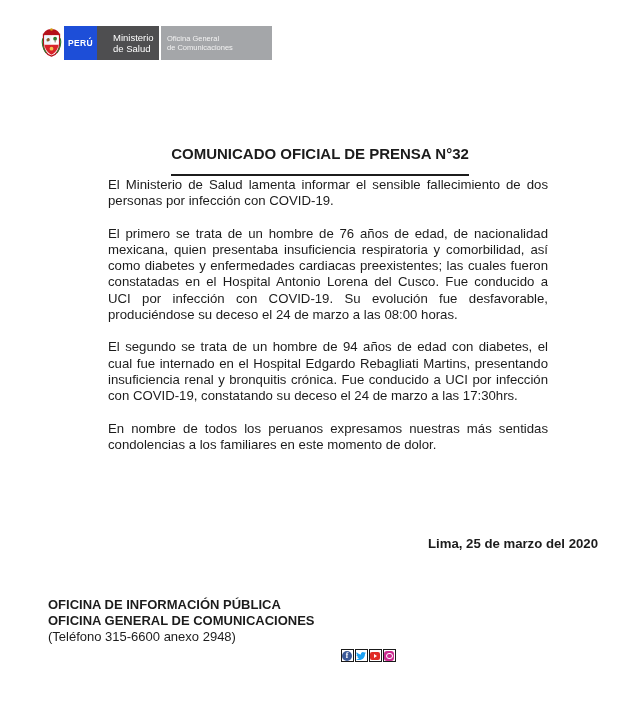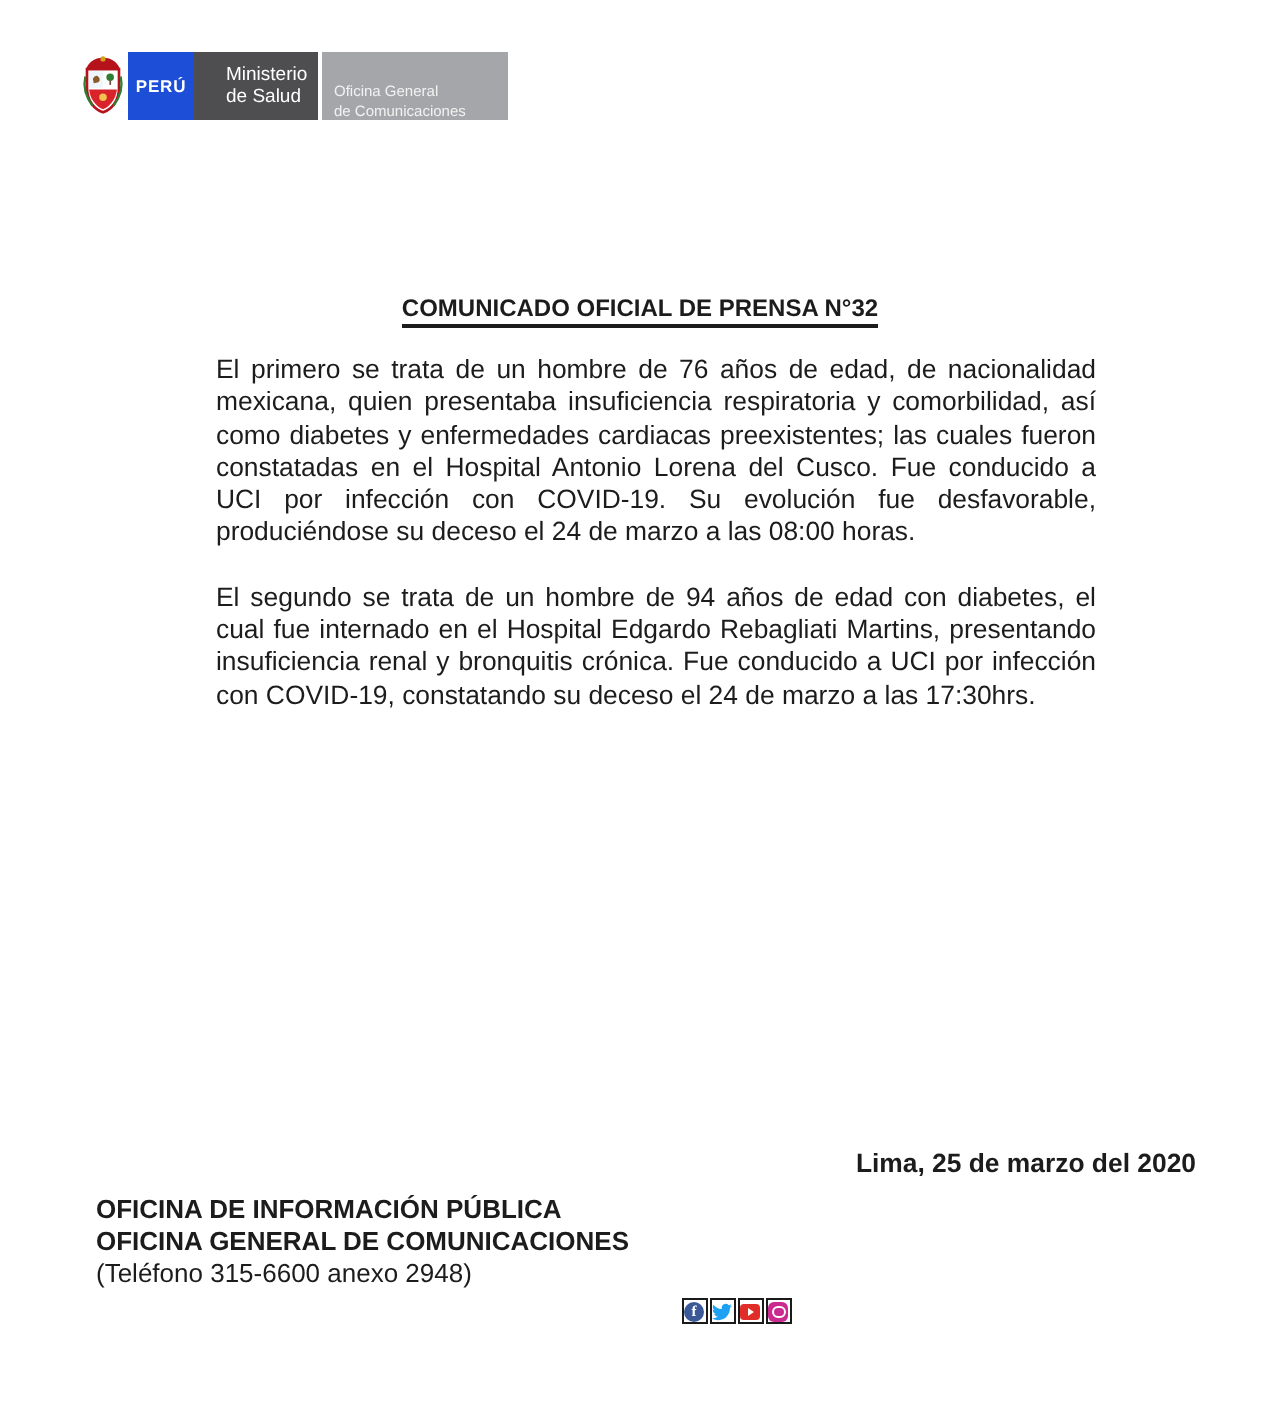--- a/index.html
+++ b/index.html
@@ -9,34 +9,34 @@
     font-family:"Liberation Sans", sans-serif;
   }
 
   
   .logo-bar{position:absolute;left:38px;top:26px;height:34px;display:flex;align-items:stretch;}
   .coat{width:26px;background:#fff;display:flex;align-items:center;justify-content:center;}
   .badge-red{width:33px;background:#1d4ed8;color:#fff;display:flex;align-items:center;justify-content:center;
     font-size:8.5px;font-weight:bold;letter-spacing:.4px;}
   .badge-dark{width:62px;background:#4e4e50;color:#ffffff;font-size:9.5px;line-height:11px;
     display:flex;flex-direction:column;justify-content:center;padding-left:16px;box-sizing:border-box;}
-  .badge-light{width:93px;margin-left:2px;background:#a4a6a9;color:#f2f2f2;font-size:7.5px;line-height:9.5px;
-    display:flex;flex-direction:column;justify-content:flex-end;padding-left:6px;box-sizing:border-box;}
+  .badge-light{width:111px;margin-left:2px;background:#a4a6a9;color:#f2f2f2;font-size:7.5px;line-height:9.5px;
+    display:flex;flex-direction:column;justify-content:center;padding-left:6px;box-sizing:border-box;}
 
   
   .title-wrap{position:absolute;left:0;top:145px;width:640px;text-align:center;}
-  .title-wrap span{display:inline-block;font-size:12px;font-weight:bold;
-    border-bottom:2px solid #1c1c1c;padding-bottom:1px;}
+  .title-wrap span{display:inline-block;font-size:15px;font-weight:bold;
+    border-bottom:2px solid #1c1c1c;padding-bottom:12px;}
 
   .body-block{position:absolute;left:108px;top:177px;width:440px;
     font-size:13.2px;line-height:16.3px;text-align:justify;}
   .body-block p{margin:0 0 16px 0;}
 
   .dateline{position:absolute;left:108px;top:536px;width:490px;text-align:right;
-    font-weight:bold;font-size:13.2px;margin-top:38px;}
+    font-weight:bold;font-size:13.2px;}
 
   
   .doc-footer{position:absolute;left:0;top:597px;width:640px;text-align:left;
     font-size:13px;line-height:16px;padding-left:48px;}
   .doc-footer .bold{font-weight:bold;}
   .social-row{margin-top:4px;display:flex;justify-content:center;gap:1px;}
   .sbox{width:13px;height:13px;border:1px solid #1a1a1a;background:#fff;box-sizing:border-box;
     display:inline-flex;align-items:center;justify-content:center;cursor:pointer;}
   .fb-circle{width:10px;height:10px;border-radius:50%;background:#3b5998;color:#fff;
     font-size:7.5px;font-weight:bold;display:flex;align-items:center;justify-content:center;line-height:1;
@@ -79,22 +79,24 @@
     <span>Oficina General</span>
     <span>de Comunicaciones</span>
   </div>
 </header>
 
 <div class="title-wrap">
   <span>COMUNICADO OFICIAL DE PRENSA N°32</span>
 </div>
 
 <main class="body-block">
+  <p>El Ministerio de Salud lamenta informar el sensible fallecimiento de dos personas por infección con COVID-19.</p>
   <p>El primero se trata de un hombre de 76 años de edad, de nacionalidad mexicana, quien presentaba insuficiencia respiratoria y comorbilidad, así como diabetes y enfermedades cardiacas preexistentes; las cuales fueron constatadas en el Hospital Antonio Lorena del Cusco. Fue conducido a UCI por infección con COVID-19. Su evolución fue desfavorable, produciéndose su deceso el 24 de marzo a las 08:00 horas.</p>
   <p>El segundo se trata de un hombre de 94 años de edad con diabetes, el cual fue internado en el Hospital Edgardo Rebagliati Martins, presentando insuficiencia renal y bronquitis crónica. Fue conducido a UCI por infección con COVID-19, constatando su deceso el 24 de marzo a las 17:30hrs.</p>
+  <p>En nombre de todos los peruanos expresamos nuestras más sentidas condolencias a los familiares en este momento de dolor.</p>
 </main>
 
 <div class="dateline">Lima, 25 de marzo del 2020</div>
 
 <footer class="doc-footer">
   <div class="bold">OFICINA DE INFORMACIÓN PÚBLICA</div>
   <div class="bold">OFICINA GENERAL DE COMUNICACIONES</div>
   <div>(Teléfono 315-6600 anexo 2948)</div>
   <div class="social-row">
     <span class="sbox">

